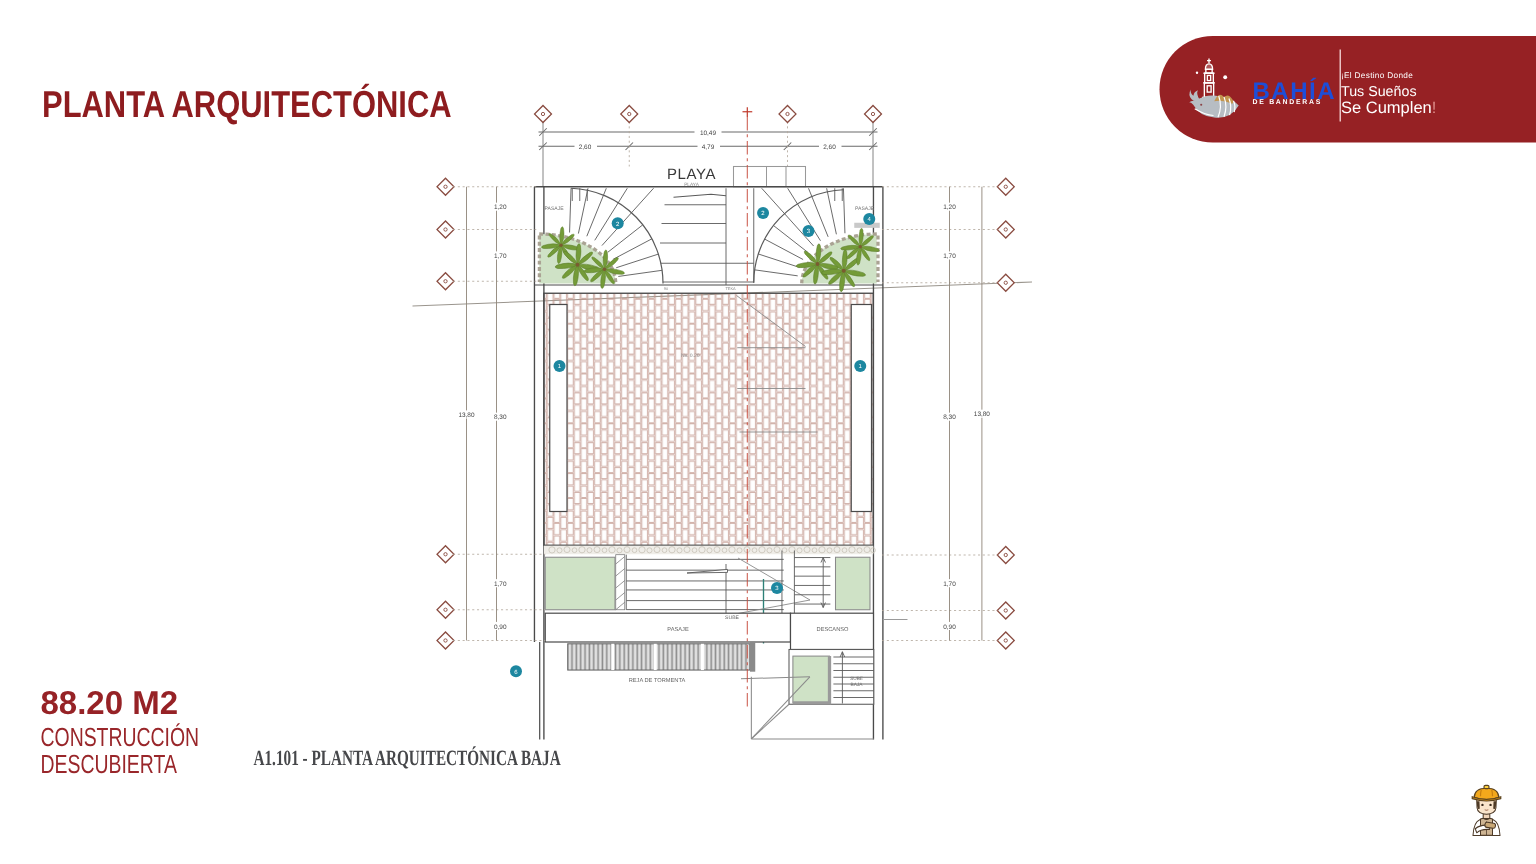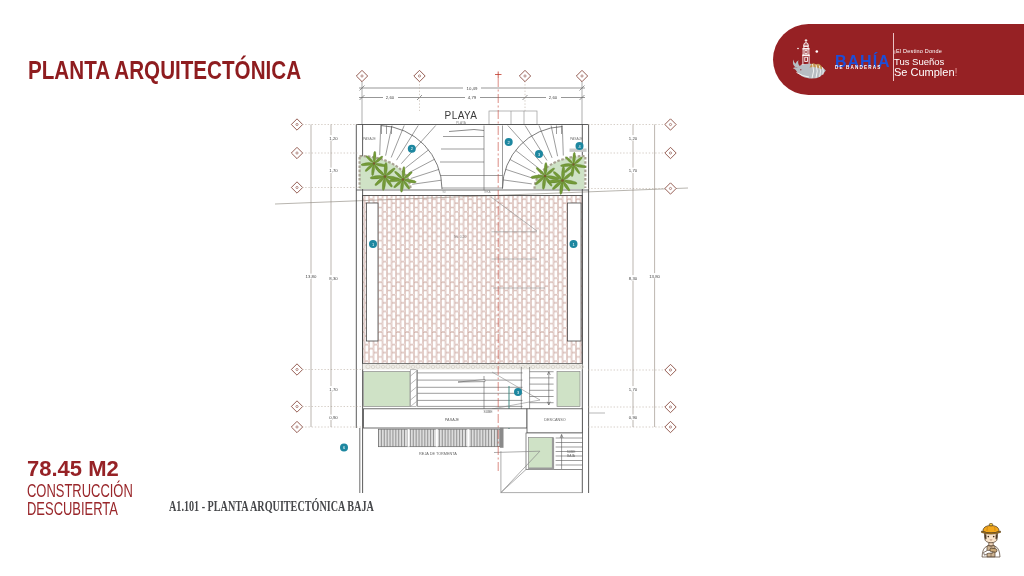--- a/index.html
+++ b/index.html
@@ -486,21 +486,21 @@
   <circle cx="373" cy="244" r="4" fill="#1d87a0"></circle>
       <text x="373" y="245.6" font-size="4" fill="#fff" text-anchor="middle">1</text>
   <circle cx="573.5" cy="244" r="4" fill="#1d87a0"></circle>
       <text x="573.5" y="245.6" font-size="4" fill="#fff" text-anchor="middle">1</text>
 </g>
 
 <circle cx="344" cy="447.5" r="4" fill="#1d87a0"></circle>
     <text x="344" y="449.1" font-size="4" fill="#fff" text-anchor="middle" font-family="Liberation Sans">6</text>
 </svg>
 
-<div class="abs" id="area" style="left:27px;top:455.8px;font-size:22px;font-weight:bold;color:#962226;line-height:1.15">78.45 M2</div>
+<div class="abs" id="area" style="left:27px;top:455.8px;font-size:22px;font-weight:bold;color:#962226;line-height:1.15">88.20 M2</div>
 
 <div class="abs" id="c1" style="left:27px;top:481px;font-size:17.5px;color:#99262a;line-height:1.15;transform:scaleX(.74);transform-origin:0 0;white-space:nowrap">CONSTRUCCIÓN</div>
 
 <div class="abs" id="c2" style="left:27px;top:498.5px;font-size:17.5px;color:#99262a;line-height:1.15;transform:scaleX(.74);transform-origin:0 0;white-space:nowrap">DESCUBIERTA</div>
 
 <div class="abs" id="cap" style="left:168.5px;top:497.7px;font-size:14.5px;font-weight:bold;color:#46474a;font-family:'Liberation Serif',serif;line-height:1.15;transform:scaleX(.7);transform-origin:0 0;white-space:nowrap">A1.101 - PLANTA ARQUITECTÓNICA BAJA</div>
 
 <svg class="abs" style="left:979px;top:521px" width="24" height="38" viewBox="0 0 24 38">
   <g stroke="#4d3a28" stroke-width="0.7" stroke-linejoin="round">
     <path d="M3 36 Q3.5 27 7.5 25.5 L10 24.5 Q12 26 14 24.5 L16.5 25.5 Q20.5 27 21 36 Z" fill="#fff"></path>

